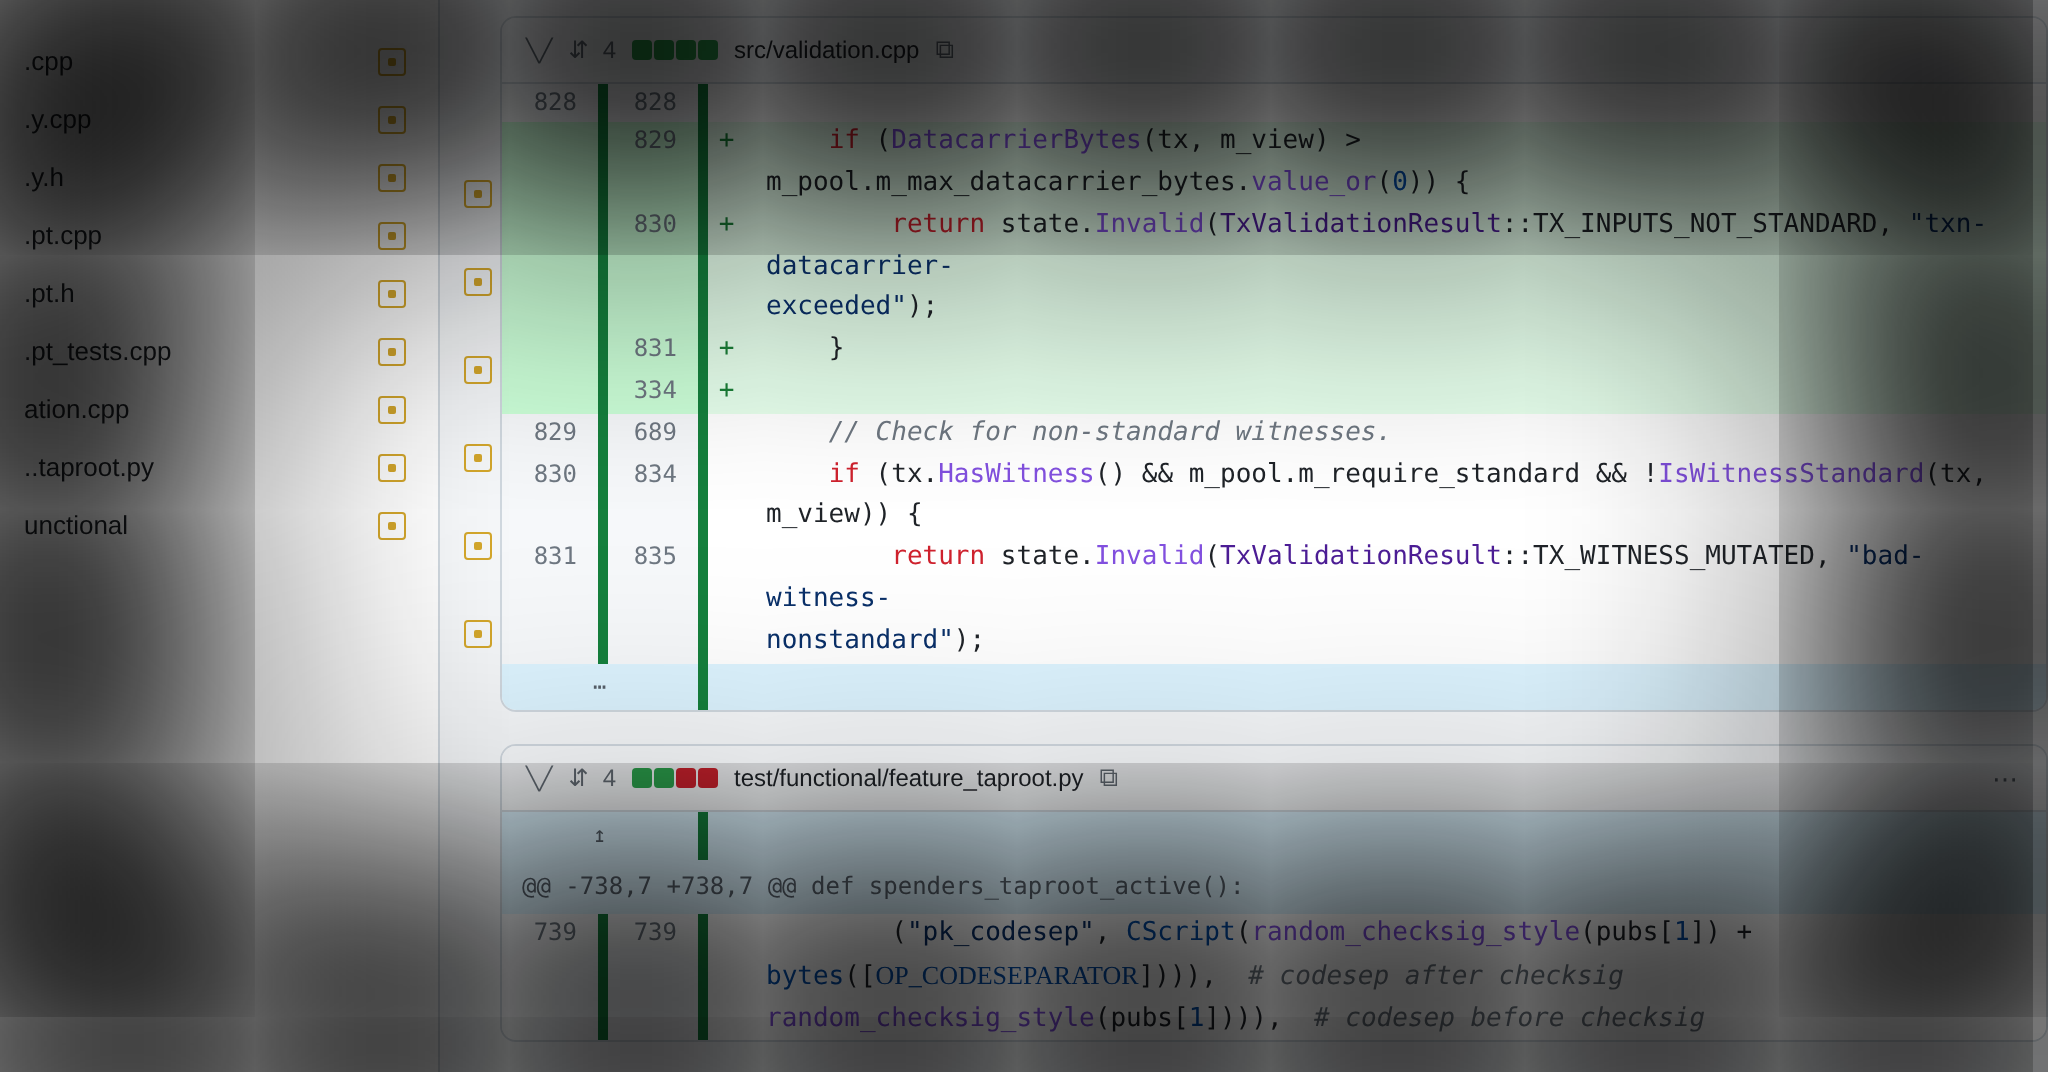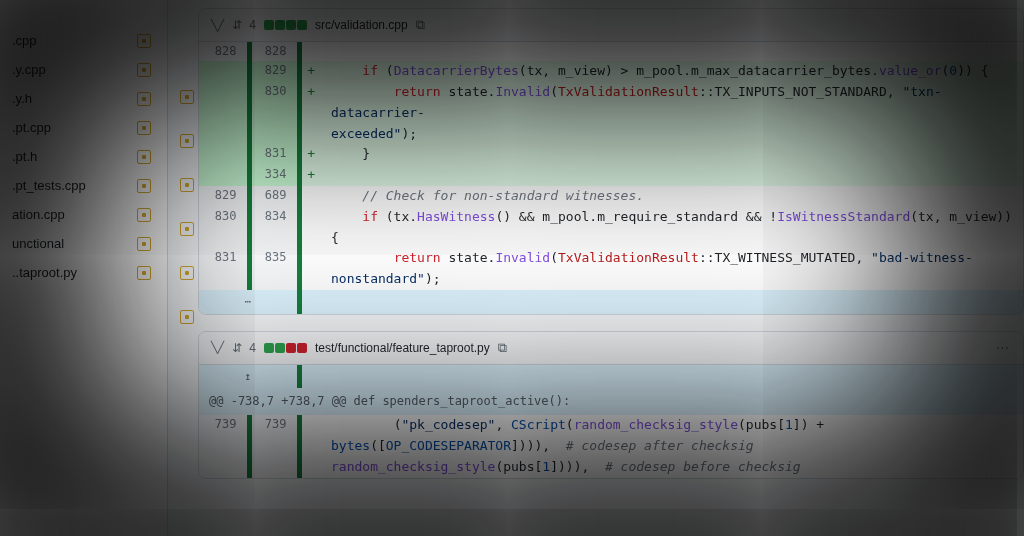--- a/index.html
+++ b/index.html
@@ -15,24 +15,24 @@
   }
   .vignette {
     position: absolute;
     inset: 0;
     pointer-events: none;
     box-shadow: inset 0 0 180px 110px rgba(0,0,0,0.95);
     z-index: 50;
   }
   .layout { display: flex; height: 100%; }
   .sidebar {
-    width: 168px;
+    width: 220px;
     background: #ffffff;
     border-right: 1px solid #d1d9e0;
-    padding-top: 26px;
+    padding-top: 16px;
     flex-shrink: 0;
   }
   .sb-item {
     display: flex;
     align-items: center;
     justify-content: space-between;
     padding: 7px 12px 7px 8px;
     font-size: 13px;
     color: #1f2328;
     border-radius: 6px;
@@ -123,22 +123,22 @@
     color: #57606a;
     padding: 3px;
     font-size: 11px;
   }
   .k { color: #cf222e; }
   .fn { color: #8250df; }
   .fn2 { color: #0550ae; }
   .s { color: #0a3069; }
   .c { color: #6e7781; font-style: italic; }
   .n { color: #0550ae; }
-  .enm { color: #b91c1c; }
-  .op { color: #0550ae; }
+  .enm { color: #4c1d95; }
+  .op { color: #0550ae; font-family: Liberation Serif, serif; }
   .grey-mark {
     width: 14px; height: 14px;
     border: 1px solid #d4a72c;
     border-radius: 2px;
     position: relative;
     display: inline-block;
     vertical-align: middle;
     margin-right: 10px;
   }
   .grey-mark::after {
@@ -183,25 +183,25 @@
         </div>
         <div class="sb-item">
           <span>.pt_tests.cpp</span>
           <span class="sq"></span>
         </div>
         <div class="sb-item">
           <span>ation.cpp</span>
           <span class="sq"></span>
         </div>
         <div class="sb-item">
+          <span>..taproot.py</span>
+          <span class="sq"></span>
+        </div>
+        <div class="sb-item">
           <span>unctional</span>
-          <span class="sq"></span>
-        </div>
-        <div class="sb-item">
-          <span>..taproot.py</span>
           <span class="sq"></span>
         </div>
       </div>
   </div>
 
   <div class="main">
     <div style="display:flex;">
       <div class="side-mark-col">
         <span class="grey-mark"></span>
         <span class="grey-mark"></span>

